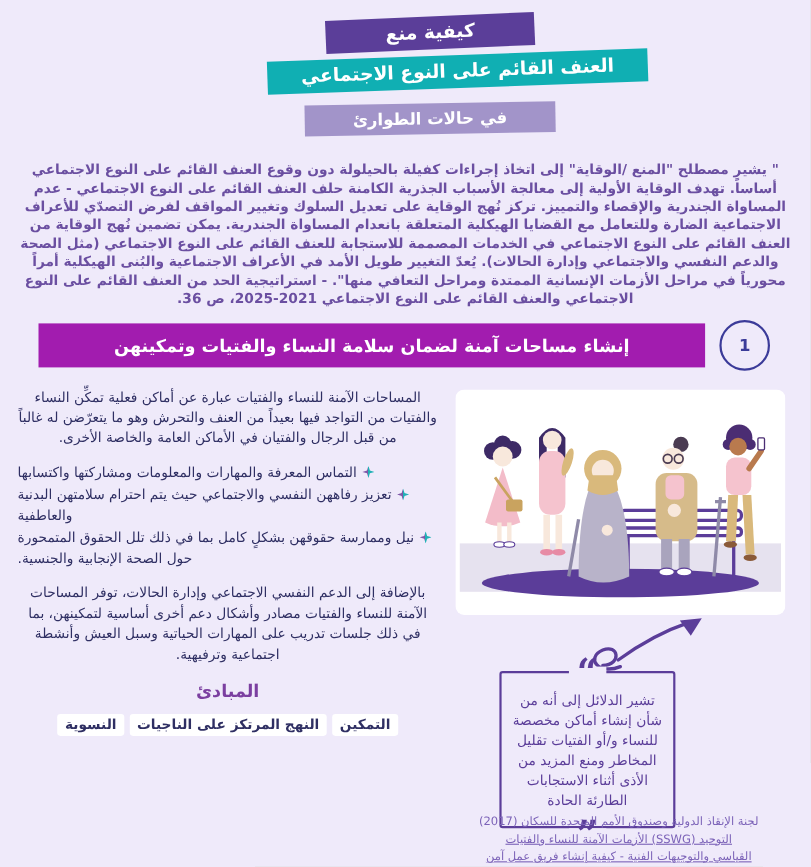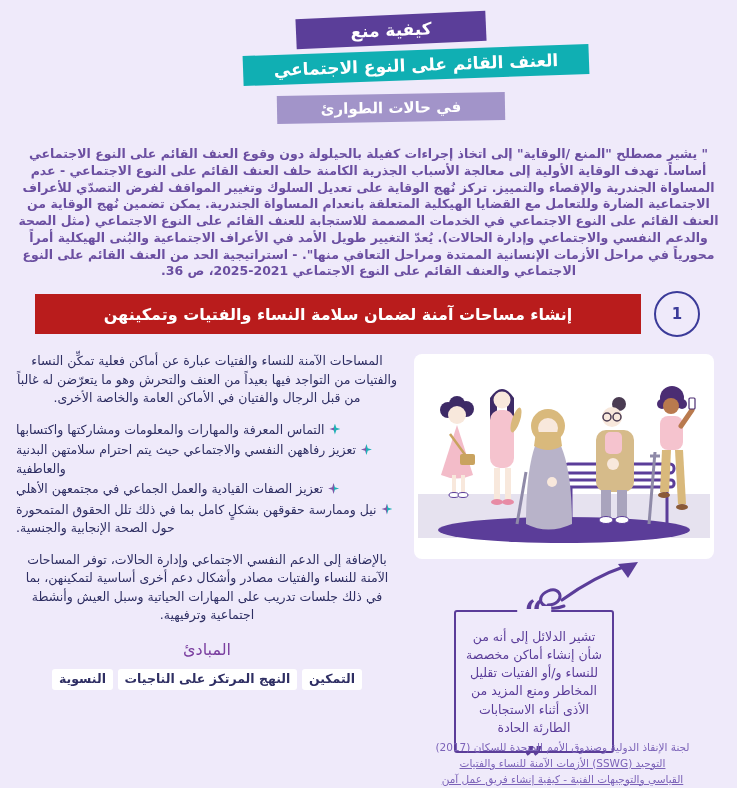--- a/index.html
+++ b/index.html
@@ -24,21 +24,21 @@
   
   .intro {
     position:absolute; top:146px; left:14px; right:14px;
     direction:rtl; text-align:center;
     color:#6b4fa1; font-weight:bold; font-size:12.5px; line-height:1.34;
   }
 
   
   .banner {
     position:absolute; top:294px; left:35px; width:606px; height:40px;
-    background:#b91c1c; color:#fff; font-weight:bold; font-size:16px;
+    background:#a21caf; color:#fff; font-weight:bold; font-size:16px;
     display:flex; align-items:center; justify-content:center; direction:rtl;
   }
   .num-circle {
     position:absolute; top:291px; left:654px; width:46px; height:46px;
     border:2px solid #3b3b99; border-radius:50%;
     display:flex; align-items:center; justify-content:center;
     color:#3b3b99; font-weight:bold; font-size:15px;
   }
 
   
@@ -52,21 +52,21 @@
   .benefits { list-style:none; text-align:left; margin-bottom:13px; }
   .benefits li { margin-bottom:2px; }
   .star {
     display:inline-block; width:11px; height:11px; margin-left:5px; vertical-align:-1px;
     background:linear-gradient(90deg,#7e58a8 50%,#1fb1b5 50%);
     clip-path:polygon(50% 0,62% 38%,100% 50%,62% 62%,50% 100%,38% 62%,0 50%,38% 38%);
   }
 
   
   .principles { margin-top:6px; }
-  .principles h3 { text-align:center; color:#7b3fa0; font-size:16px; font-weight:normal; margin-bottom:8px; }
+  .principles h3 { text-align:center; color:#7b3fa0; font-size:16px; font-weight:bold; margin-bottom:8px; }
   .p-row { display:flex; justify-content:space-between; direction:rtl; margin:0 auto 9px auto; }
   .p-row.r1 { width:310px; }
   .pill { background:#fff; border-radius:3px; padding:1px 7px; font-size:12.5px; font-weight:bold; color:#2f2f63; white-space:nowrap; }
 
   
   .illustration-card { position:absolute; top:6px; left:12px; width:300px; height:205px; }
 
   
   .arrow-svg { position:absolute; top:206px; left:120px; }
 
@@ -112,21 +112,20 @@
   <div class="num-circle">1</div>
 
   <div class="content">
 
     <div class="text-col">
       <p class="p-center">المساحات الآمنة للنساء والفتيات عبارة عن أماكن فعلية تمكِّن النساء والفتيات من التواجد فيها بعيداً من العنف والتحرش وهو ما يتعرّضن له غالباً من قبل الرجال والفتيان في الأماكن العامة والخاصة الأخرى.</p>
 
       <ul class="benefits">
         <li><span class="star"></span><span>التماس المعرفة والمهارات والمعلومات ومشاركتها واكتسابها</span></li>
         <li><span class="star"></span><span>تعزيز رفاههن النفسي والاجتماعي حيث يتم احترام سلامتهن البدنية والعاطفية</span></li>
-        <li><span class="star"></span><span>تعزيز الصفات القيادية والعمل الجماعي في مجتمعهن الأهلي</span></li>
         <li><span class="star"></span><span>نيل وممارسة حقوقهن بشكلٍ كامل بما في ذلك تلل الحقوق المتمحورة حول الصحة الإنجابية والجنسية.</span></li>
       </ul>
 
       <p class="p-center">بالإضافة إلى الدعم النفسي الاجتماعي وإدارة الحالات، توفر المساحات الآمنة للنساء والفتيات مصادر وأشكال دعم أخرى أساسية لتمكينهن، بما في ذلك جلسات تدريب على المهارات الحياتية وسبل العيش وأنشطة اجتماعية وترفيهية.</p>
 
       <div class="principles">
         <h3>المبادئ</h3>
         <div class="p-row r1">
           <span class="pill">التمكين</span>
           <span class="pill">النهج المرتكز على الناجيات</span>

